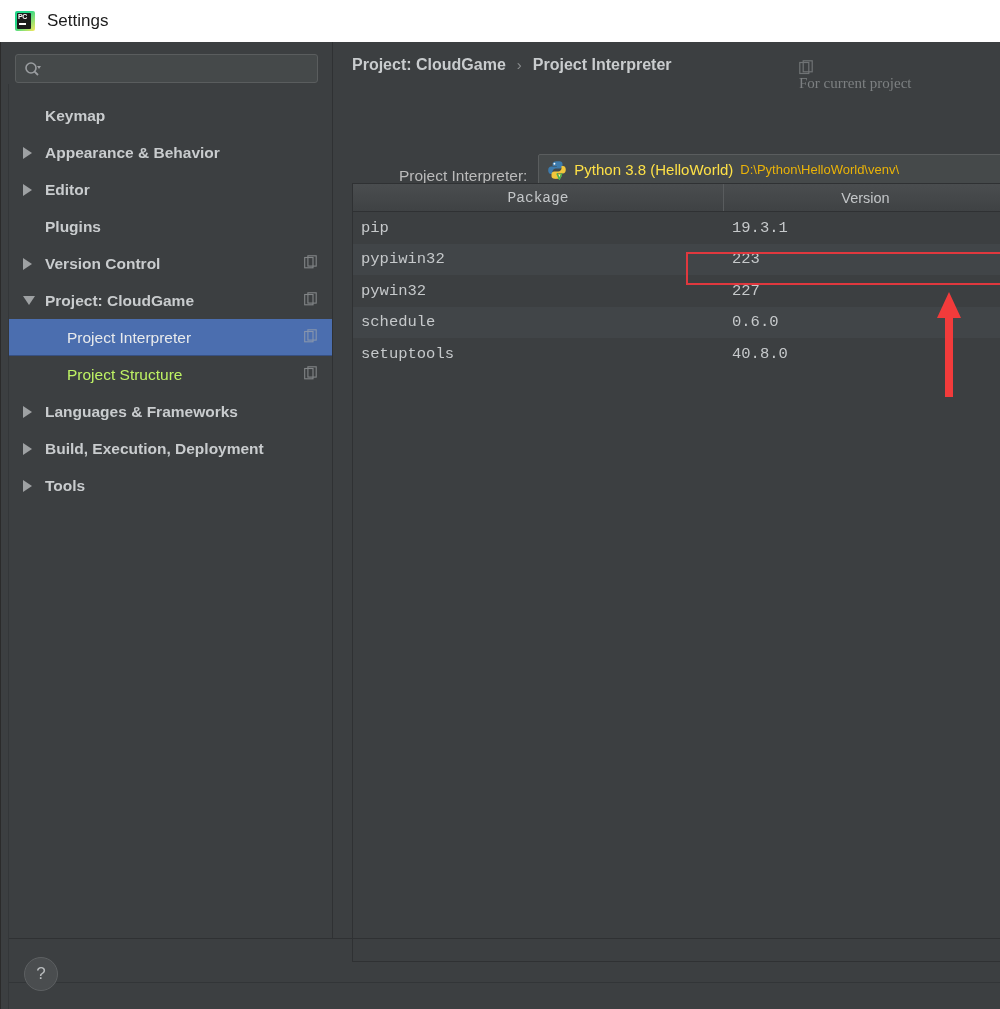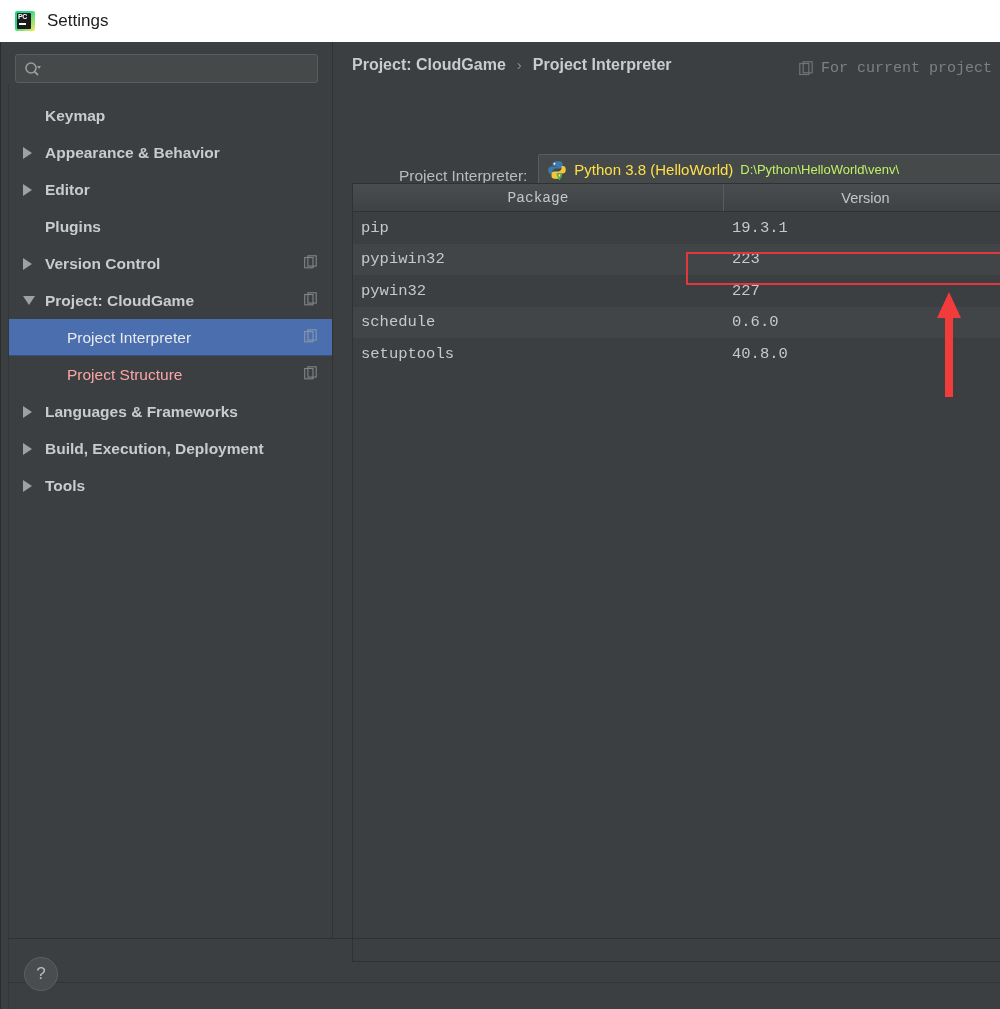--- a/index.html
+++ b/index.html
@@ -96,21 +96,21 @@
     border-width: 9px 6px 0 6px;
     border-color: #9ea1a3 transparent transparent transparent;
   }
   .tree-label {
     font-size: 15.5px; color: #bbbbbb;
     font-family: "Liberation Sans", sans-serif;
     white-space: nowrap;
   }
   .tree-item.group > .tree-label { font-weight: bold; color: #c9ccce; }
   .tree-item.child { padding-left: 58px; }
-  .tree-item.child > .tree-label { color: #fca5a5; }
+  .tree-item.child > .tree-label { color: #bef264; }
   .tree-item.selected > .tree-label { color: #e8eaec; }
   .copy-badge {
     position: absolute; right: 14px; top: 50%; transform: translateY(-50%);
     opacity: 0.65;
   }
 
   
   .main {
     position: absolute; left: 333px; top: 0; right: 0; height: 896px;
   }
@@ -120,24 +120,25 @@
   }
   .crumb {
     font-size: 16px; font-weight: bold; color: #c9ccce;
     font-family: "Liberation Sans", sans-serif;
   }
   .crumb-sep {
     font-size: 15px; color: #8a8d8f; margin: 0 11px;
   }
   .for-project {
     position: absolute; left: 465px; top: 18px;
-    display: flex; align-items: center;
+    display: flex; align-items: flex-start;
     font-size: 15px; color: #7d8082;
-    font-family: Liberation Mono, monospace;
+    font-family: Liberation Serif, serif;
     white-space: nowrap;
+    flex-direction: column;
   }
   .for-project svg { margin-right: 7px; opacity: 0.8; }
 
   .interp-row {
     position: absolute; left: 18px; top: 112px;
     display: flex; align-items: flex-end; white-space: nowrap; margin-left: 47px;
   }
   .interp-label {
     font-size: 15.5px; color: #bbbbbb;
     font-family: "Liberation Sans", sans-serif;
@@ -148,21 +149,21 @@
     background: #45494a; border: 1px solid #5a5d5e; border-radius: 2px;
     display: flex; align-items: center; padding: 0 8px;
     overflow: hidden;
   }
   .py-icon { flex: 0 0 auto; margin-right: 7px; }
   .interp-name {
     font-size: 15px; color: #fde047; white-space: nowrap;
     font-family: "Liberation Sans", sans-serif;
   }
   .interp-path {
-    font-size: 13px; color: #bef264; margin-left: 7px; white-space: nowrap;
+    font-size: 13px; color: #eab308; margin-left: 7px; white-space: nowrap;
     font-family: "Liberation Sans", sans-serif;
   }
 
   
   .table-wrap {
     position: absolute; left: 18px; top: 141px; right: -8px; height: 779px;
     border: 1px solid #2f3133;
     background: #3c3f41;
     overflow: hidden;
   }

